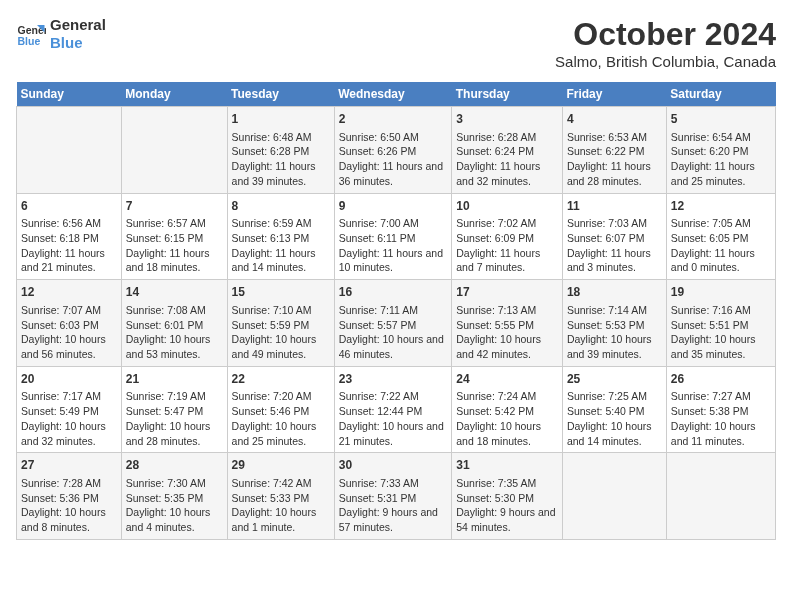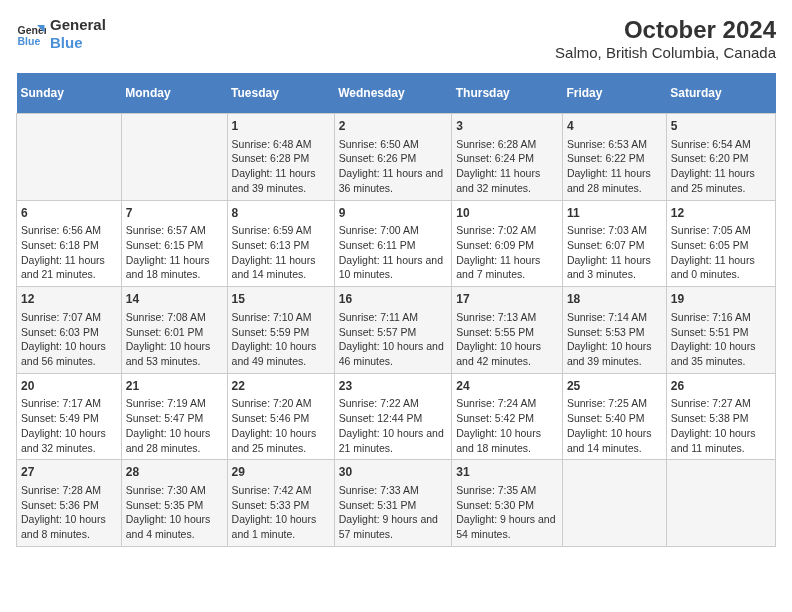--- a/index.html
+++ b/index.html
@@ -22,38 +22,38 @@
       gap: 4px;
     }
     .logo-icon {
       width: 30px;
       height: 30px;
     }
     .title-section {
       text-align: right;
     }
     .title-section h1 {
-      font-size: 24px;
+      font-size: 32px;
       font-weight: bold;
       color: #333;
     }
     .title-section h2 {
       font-size: 15px;
       font-weight: normal;
       color: #333;
     }
     table {
       width: 100%;
       border-collapse: collapse;
       font-size: 11px;
     }
     thead tr th {
       background-color: #4a7fc1;
       color: white;
-      padding: 13px 4px;
+      padding: 5px 4px;
       text-align: left;
       font-size: 12px;
       font-weight: bold;
     }
     tbody tr td {
       vertical-align: top;
       padding: 4px 4px;
       border: 1px solid #ccc;
       color: #333;
       line-height: 1.4;

